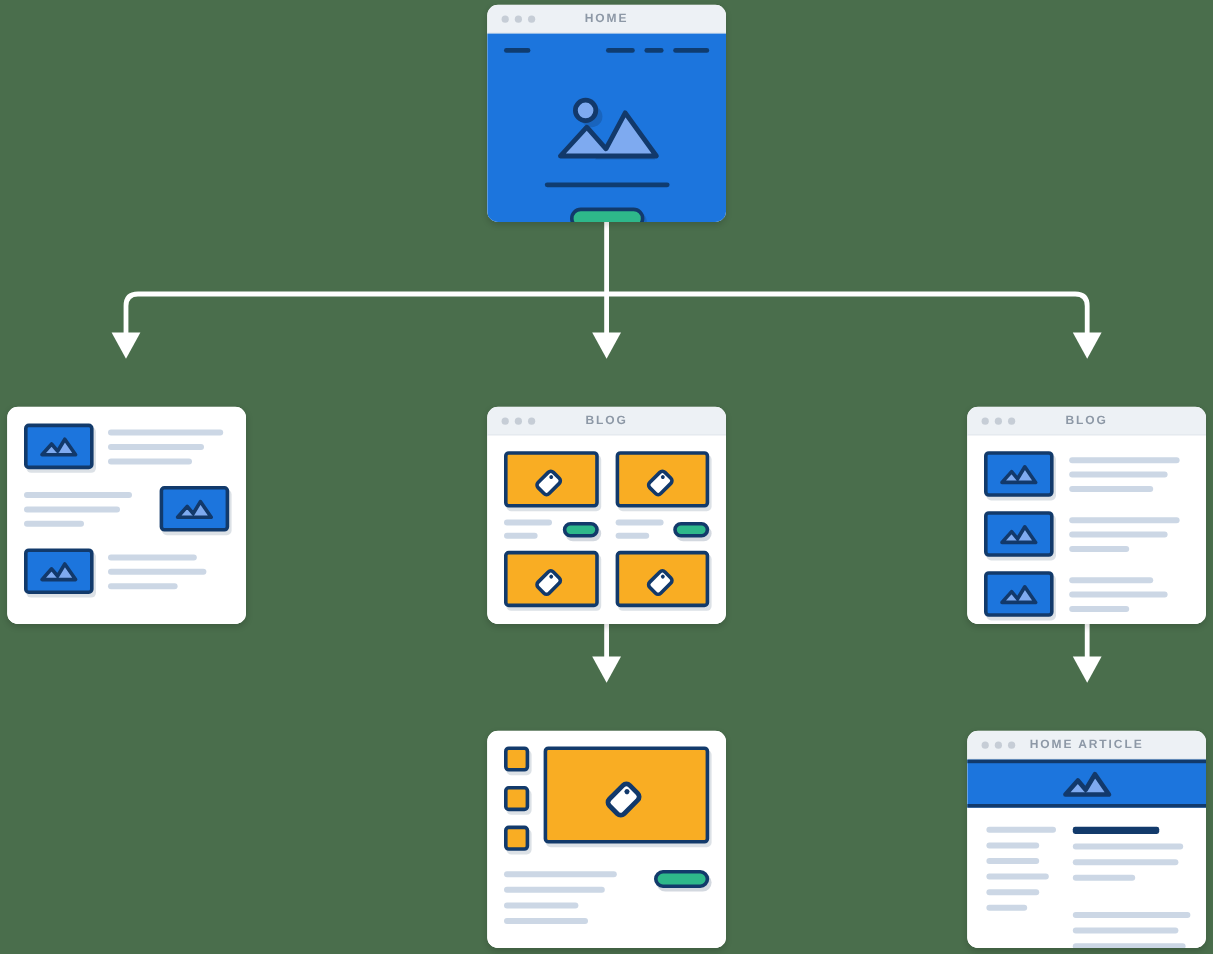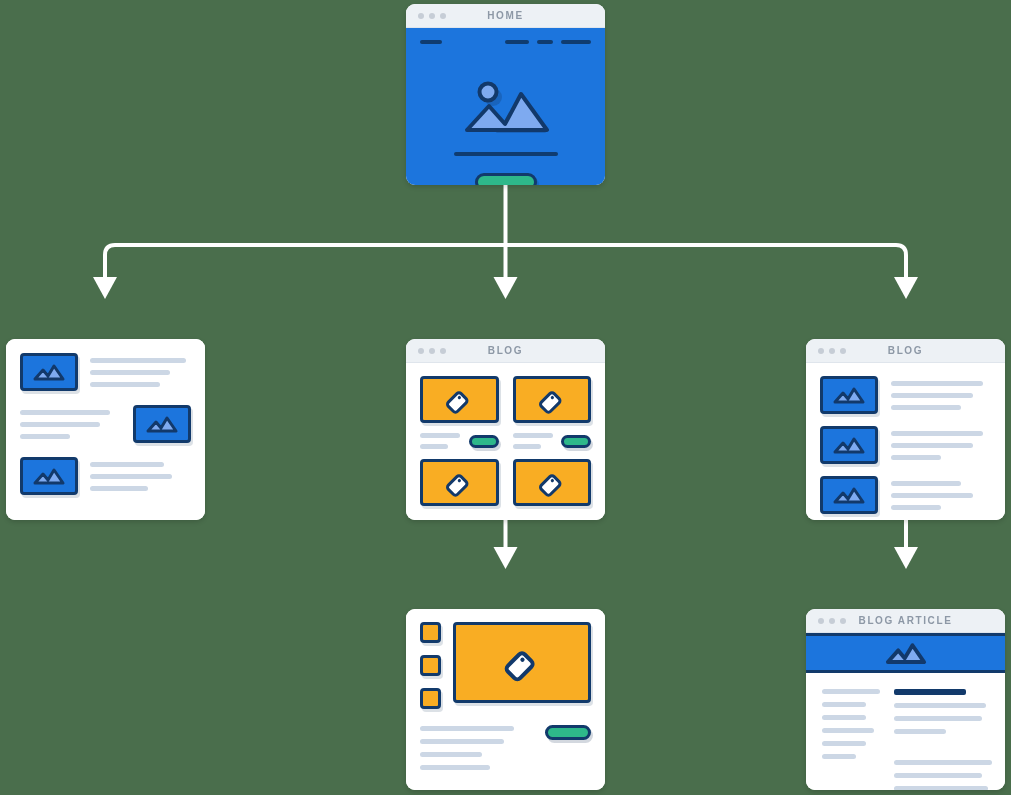--- a/index.html
+++ b/index.html
@@ -408,21 +408,21 @@
     </div>
   </div>
 
   <div class="card" style="left:806px; top:609px; width:199px; height:181px;">
     <div class="titlebar">
       <div class="dots">
         <span class="dot"></span>
         <span class="dot"></span>
         <span class="dot"></span>
       </div>
-      <div class="cardtitle">BLOG ARTICLE</div>
+      <div class="cardtitle">HOME ARTICLE</div>
     </div>
     <div class="body article-body">
 
       <div class="article-hero">
         <svg width="44" height="26" viewBox="0 0 34 20">
           <path d="M3 17 L11 8 L16 14 L22 4 L31 17 Z" fill="#7eaaf0" stroke="#12396b" stroke-width="3" stroke-linejoin="round"></path>
         </svg>
       </div>
 
       <div class="article-cols">

